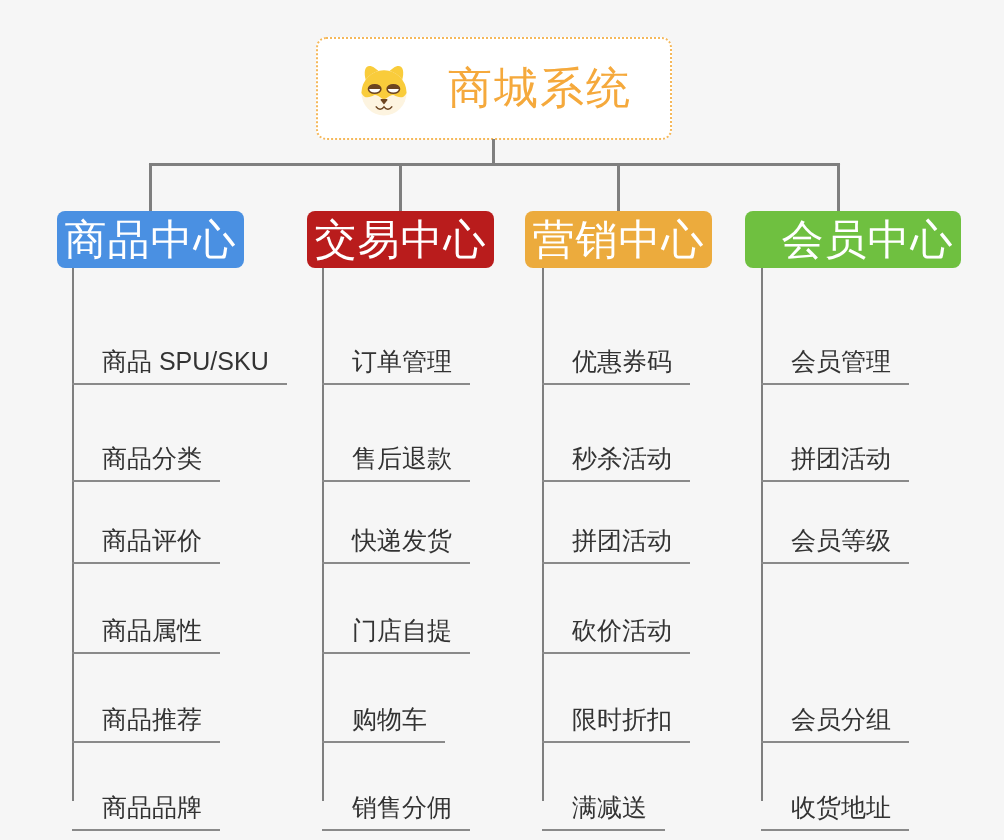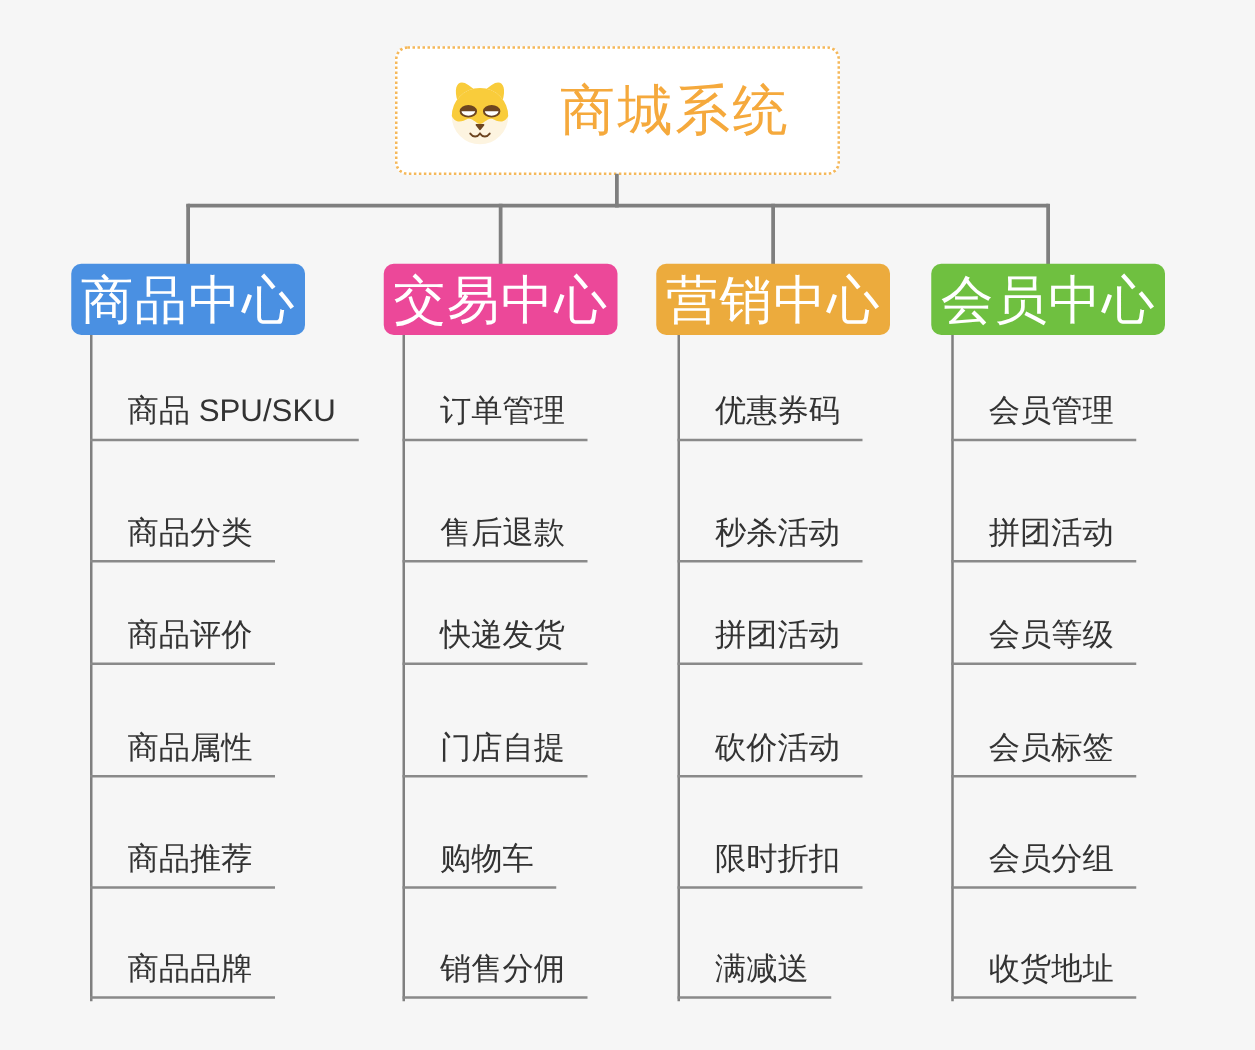--- a/index.html
+++ b/index.html
@@ -67,20 +67,21 @@
   
   .item{
     position:absolute;
     white-space:nowrap;
     font-size:25px;
     line-height:33px;
     color:#333333;
     padding:0 18px 5px 30px;
     border-bottom:2px solid #8a8a8a;
     cursor:pointer;
+    margin-top:32px;
   }
   .item.c0{left:72px}.item.c1{left:322px}
   .item.c2{left:542px}.item.c3{left:761px}
   .item.r0{top:313px}.item.r1{top:410px}.item.r2{top:492px}
   .item.r3{top:582px}.item.r4{top:671px}.item.r5{top:759px}
 </style>
 </head>
 <body>
 
 <div class="canvas">
@@ -110,23 +111,23 @@
   </div>
 
   <div class="stub"></div>
   <div class="hbar"></div>
   <div class="drop c0"></div>
   <div class="drop c1"></div>
   <div class="drop c2"></div>
   <div class="drop c3"></div>
 
   <div class="branch-box c0" style="background-color: rgb(74, 144, 226);">商品中心</div>
-  <div class="branch-box c1" style="background-color: #ec4899;">交易中心</div>
+  <div class="branch-box c1" style="background-color: #b91c1c;">交易中心</div>
   <div class="branch-box c2" style="background-color: rgb(236, 171, 61);">营销中心</div>
-  <div class="branch-box c3" style="background-color: rgb(111, 192, 64);">会员中心</div>
+  <div class="branch-box c3" style="background-color: rgb(111, 192, 64); padding-left: 29px;">会员中心</div>
 
   <div class="spine c0"></div>
   <div class="spine c1"></div>
   <div class="spine c2"></div>
   <div class="spine c3"></div>
 
   <div class="item c0 r0">商品 SPU/SKU</div>
   <div class="item c0 r1">商品分类</div>
   <div class="item c0 r2">商品评价</div>
   <div class="item c0 r3">商品属性</div>
@@ -143,17 +144,16 @@
   <div class="item c1 r5">销售分佣</div>
   <div class="item c2 r1">秒杀活动</div>
   <div class="item c2 r3">砍价活动</div>
   <div class="item c2 r2">拼团活动</div>
   <div class="item c2 r4">限时折扣</div>
   <div class="item c2 r5">满减送</div>
 
   <div class="item c3 r0">会员管理</div>
   <div class="item c3 r1">拼团活动</div>
   <div class="item c3 r2">会员等级</div>
-  <div class="item c3 r3">会员标签</div>
   <div class="item c3 r4">会员分组</div>
   <div class="item c3 r5">收货地址</div>
 
 </div>
 
 </body></html>

